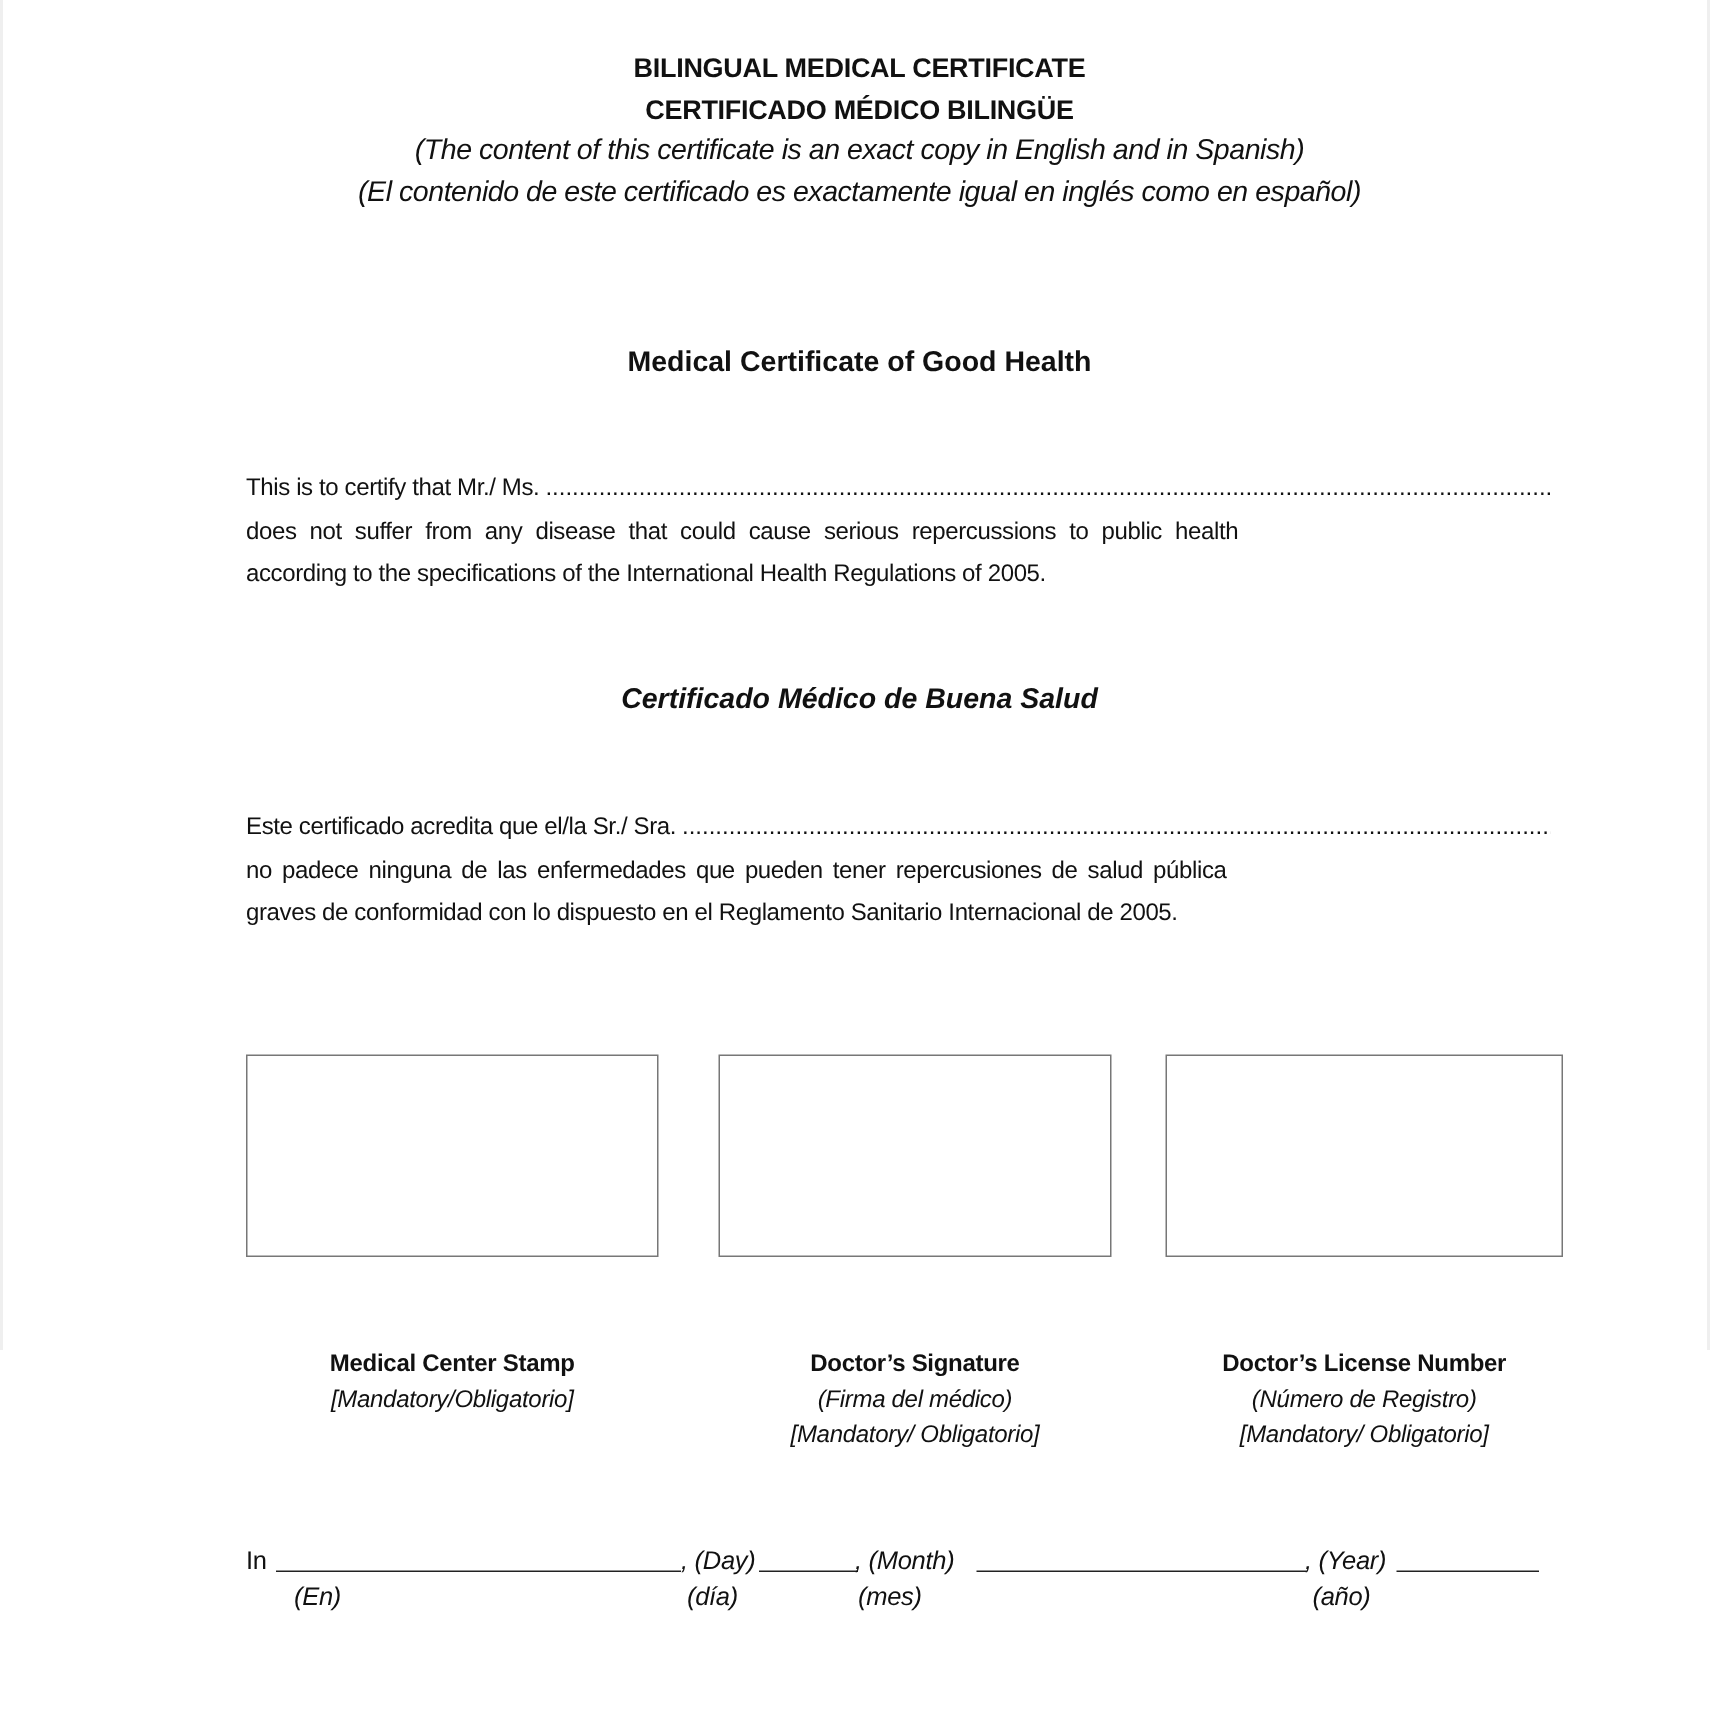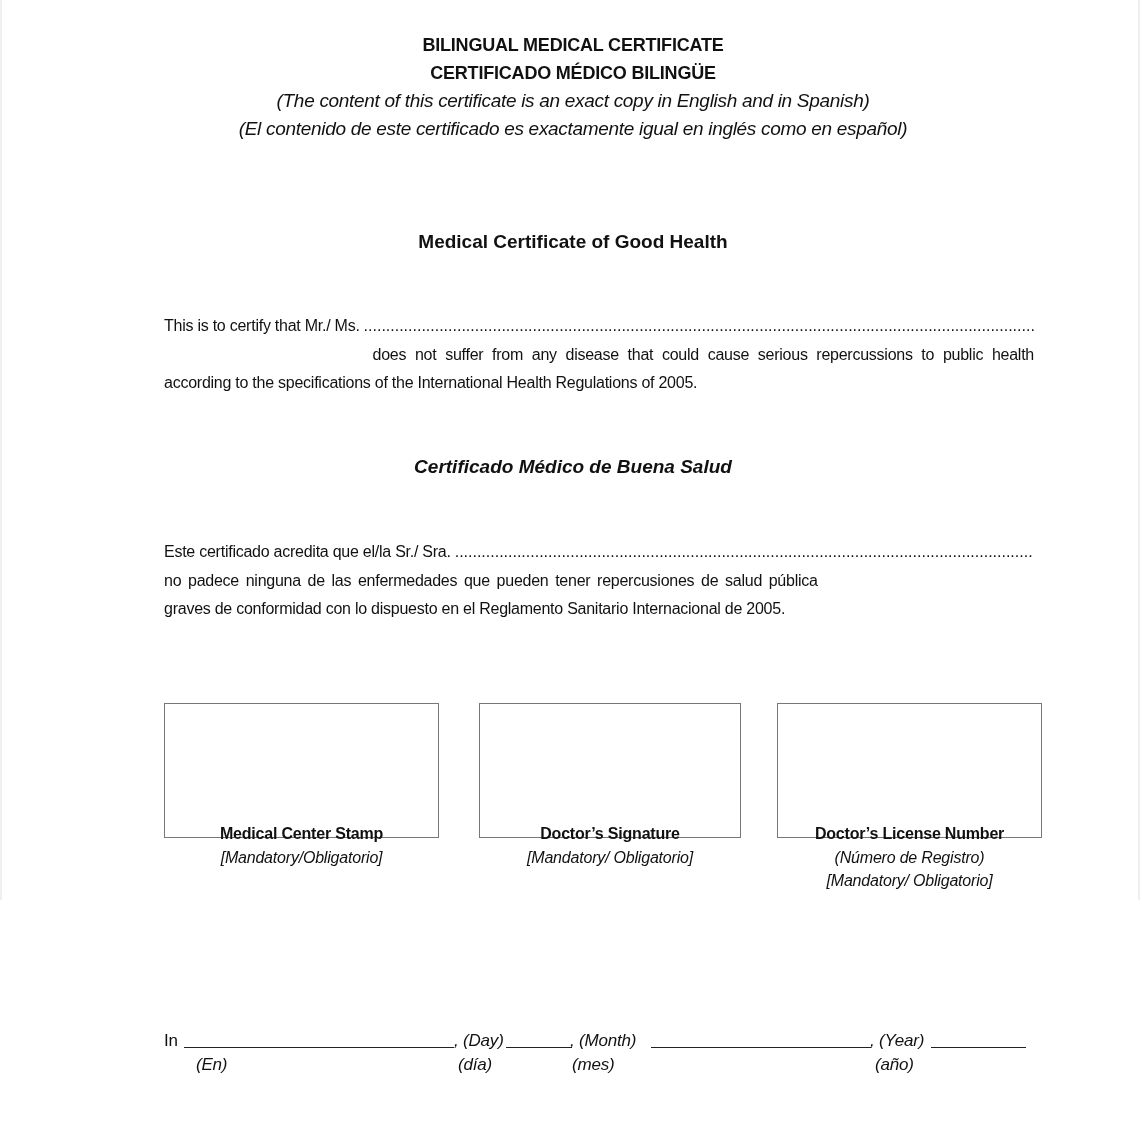--- a/index.html
+++ b/index.html
@@ -14,26 +14,26 @@
     .abs { position: absolute; }
     .center { left: 0; width: 1142px; text-align: center; }
     .h-title { font-weight: bold; font-size: 18px; letter-spacing: -0.2px; }
     .h-sub { font-style: italic; font-size: 19px; letter-spacing: -0.3px; }
     .sec-title { font-weight: bold; font-size: 19px; }
     .sec-title.it { font-style: italic; }
     .para {
       left: 162px; width: 870px; font-size: 16px; line-height: 28.5px; letter-spacing: -0.25px;
     }
     .line { display: flex; white-space: nowrap; }
-    .line.justify { justify-content: flex-end; }
+    .line.justify { justify-content: flex-start; }
     .dots {
       flex: 1; margin-left: 4px; overflow: hidden; white-space: nowrap; letter-spacing: 0px;
     }
     .box { position: absolute; border: 1.5px solid #777; top: 703px; height: 135px; box-sizing: border-box; }
-    .caption { position: absolute; top: 822px; text-align: center; font-size: 16px; line-height: 23.5px; letter-spacing: -0.2px; }
+    .caption { position: absolute; top: 898px; text-align: center; font-size: 16px; line-height: 23.5px; letter-spacing: -0.2px; }
     .caption .b { font-weight: bold; }
     .caption .i { font-style: italic; }
     .date-row { position: absolute; top: 1029px; left: 162px; font-size: 17px; line-height: 23px; letter-spacing: -0.2px; }
     .dr { position: absolute; white-space: nowrap; }
     .it { font-style: italic; }
     .uline { position: absolute; border-bottom: 1px solid #222; height: 0; }
   </style>
 </head>
 <body>
 
@@ -75,20 +75,21 @@
   <div class="box" style="left:162px; width:275px;"></div>
   <div class="box" style="left:477px; width:262px;"></div>
   <div class="box" style="left:775px; width:265px;"></div>
 
   <div class="caption" style="left:162px; width:275px;">
     <div class="b">Medical Center Stamp</div>
     <div class="i">[Mandatory/Obligatorio]</div>
   </div>
   <div class="caption" style="left:477px; width:262px;">
     <div class="b">Doctor’s Signature</div>
+    <div class="i">(Firma del médico)</div>
     <div class="i">[Mandatory/ Obligatorio]</div>
   </div>
   <div class="caption" style="left:775px; width:265px;">
     <div class="b">Doctor’s License Number</div>
     <div class="i">(Número de Registro)</div>
     <div class="i">[Mandatory/ Obligatorio]</div>
   </div>
 
   <div class="date-row">
     <span class="dr" style="left:0; top:0;">In</span>

